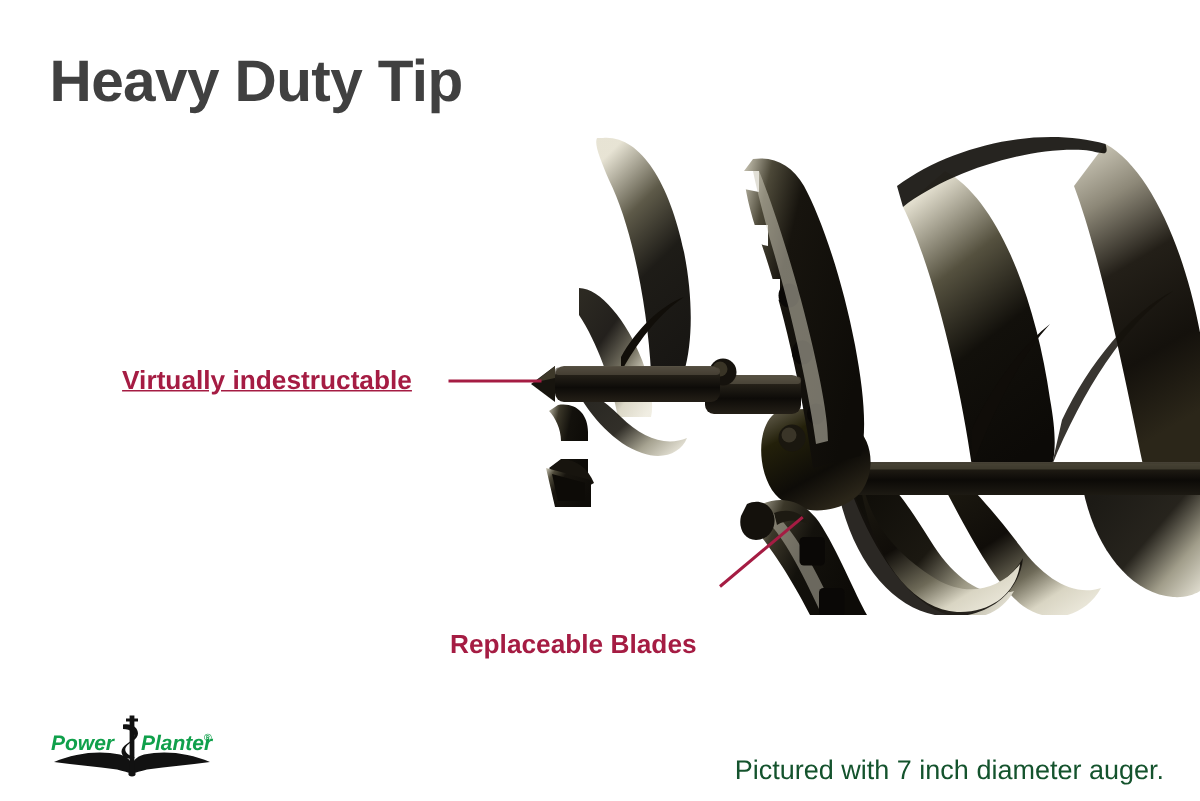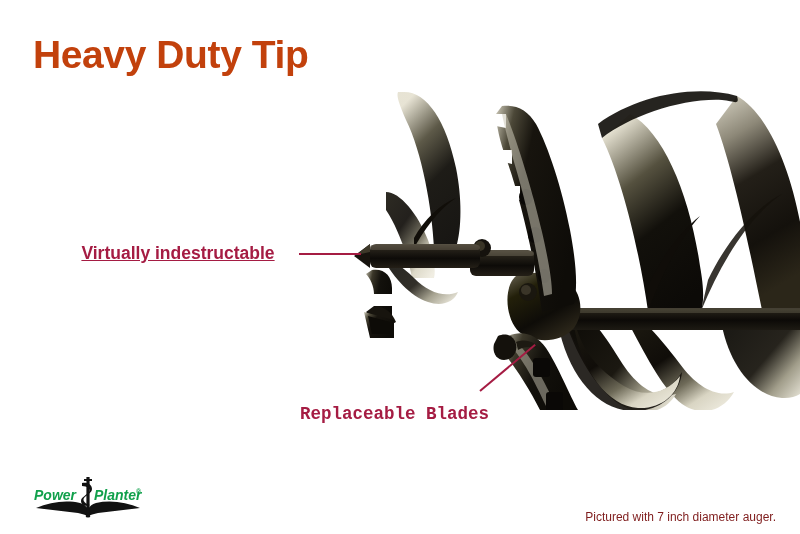--- a/index.html
+++ b/index.html
@@ -19,21 +19,21 @@
   }
 
   
   #page-title {
     position: absolute;
     left: 33px;
     top: 33px;
     font-size: 39px;
     font-weight: bold;
     letter-spacing: -0.4px;
-    color: #c2410c;
+    color: #404040;
     white-space: nowrap;
   }
 
   
   .callout {
     position: absolute;
     color: #a51c43;
     font-size: 17.5px;
     font-weight: bold;
     line-height: 1.33;
@@ -41,22 +41,21 @@
   }
   #callout-tip {
     left: 62px;
     top: 242px;
     text-align: center;
     width: 232px;
     text-decoration: underline;
   }
   #callout-blades {
     left: 300px;
-    top: 403px;
-    font-family: Liberation Mono, monospace;
+    top: 418px;
   }
 
   
   .leader {
     position: absolute;
     background: #a51c43;
   }
   #leader-tip {
     left: 299px;
     top: 253px;
@@ -70,22 +69,22 @@
     height: 2px;
     transform: rotate(-40deg);
     transform-origin: 0 50%;
   }
 
   
   #caption {
     position: absolute;
     right: 24px;
     bottom: 10px;
-    font-size: 12px;
-    color: #7f1d1d;
+    font-size: 18px;
+    color: #14532d;
     white-space: nowrap;
   }
 
   
   #logo {
     position: absolute;
     left: 32px;
     top: 476px;
     width: 112px;
     height: 42px;

